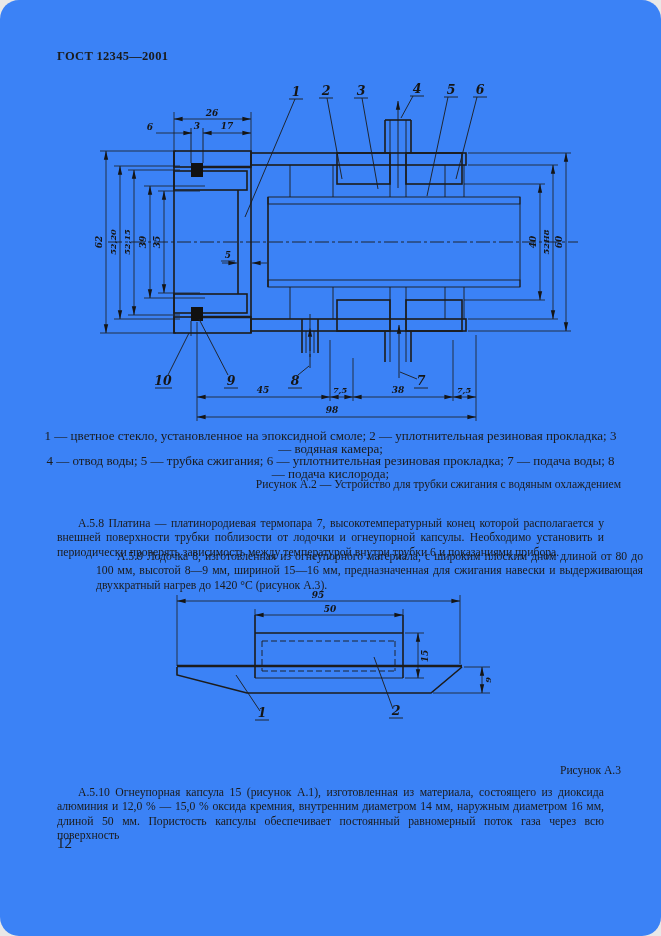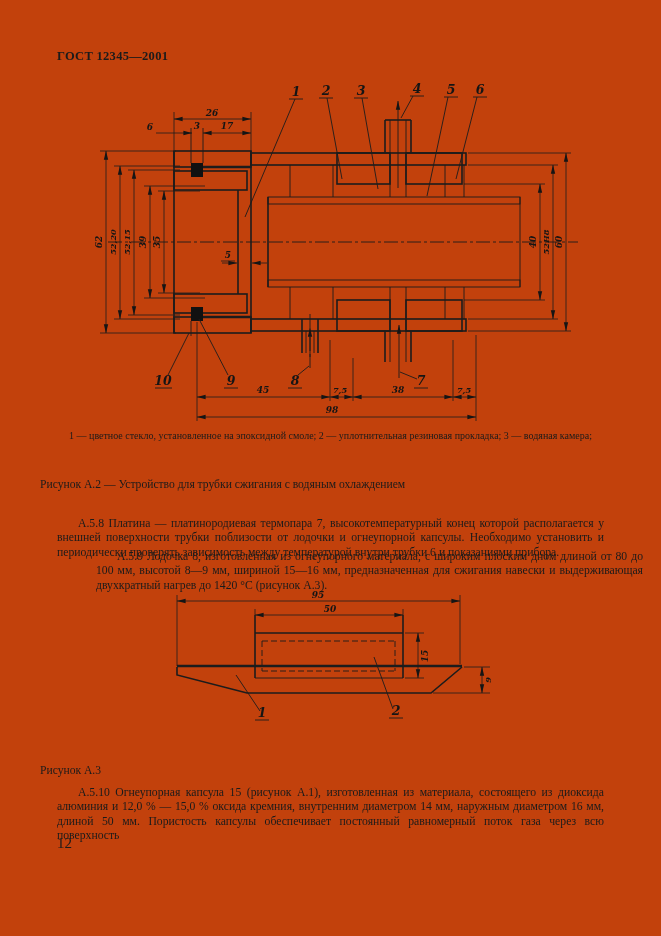--- a/index.html
+++ b/index.html
@@ -1,22 +1,22 @@
 <!DOCTYPE html>
 <html><head>
 <meta charset="utf-8">
 <style>
   html,body{margin:0;padding:0;background:#e8e8e8;}
-  .page{position:relative;width:661px;height:936px;background:#c2410c;margin:0 auto;
-        font-family:"Liberation Serif",serif;color:#1b1b1b;overflow:hidden;}
+  .page{position:relative;width:661px;height:936px;background:#3b82f6;margin:0 auto;
+        font-family:"Liberation Serif",serif;color:#1b1b1b;overflow:hidden;border-radius:19px;}
   .abs{position:absolute;}
   .hdr{left:57px;top:49px;font-size:12.5px;font-weight:bold;letter-spacing:.3px;}
-  .legend{left:40px;top:430px;width:581px;text-align:center;font-size:10px;line-height:12.6px;}
+  .legend{left:40px;top:430px;width:581px;text-align:center;font-size:13px;line-height:12.6px;}
   .legend div{white-space:normal;}
-  .cap{left:40px;width:581px;text-align:left;font-size:11.6px;}
+  .cap{left:40px;width:581px;text-align:right;font-size:11.6px;}
   .cap2{top:478px;}
   .cap3{top:764px;}
   .para{left:57px;width:547px;font-size:11.7px;line-height:14.4px;text-align:justify;text-indent:21px;}
   .p58{top:489px;margin-top:28px;}
   .p59{top:550px;margin-left:39px;}
   .p510{top:786px;}
   .pageno{left:57px;top:835px;font-size:15px;}
   svg text{fill:#151515;}
   .dim{font:italic 600 9px "DejaVu Serif",serif;}
   .dims{font:italic 600 8.2px "DejaVu Serif",serif;}
@@ -276,20 +276,21 @@
         <text class="co" x="262" y="717" text-anchor="middle">1</text>
         <line class="t1" x1="393" y1="709" x2="374" y2="657"></line>
         <line class="t1" x1="389" y1="718" x2="403" y2="718"></line>
         <text class="co" x="396" y="715" text-anchor="middle">2</text>
       </g>
     </g>
   </svg>
 
   <div class="abs legend">
     <div>1 — цветное стекло,  установленное на эпоксидной смоле;  2 — уплотнительная резиновая прокладка;  3 — водяная камера;</div>
+    <div>4 — отвод воды;  5 — трубка сжигания;  6 — уплотнительная резиновая прокладка;  7 — подача воды;  8 — подача кислорода;</div>
   </div>
   <div class="abs cap cap2">Рисунок А.2 — Устройство для трубки сжигания с водяным охлаждением</div>
 
   <div class="abs para p58">А.5.8 Платина — платинородиевая термопара 7, высокотемпературный конец которой располагается у внешней поверхности трубки поблизости от лодочки и огнеупорной капсулы. Необходимо установить и периодически проверять зависимость между температурой внутри трубки 6 и показаниями прибора.</div>
   <div class="abs para p59">А.5.9 Лодочка 8, изготовленная из огнеупорного материала, с широким плоским дном длиной от 80 до 100 мм, высотой 8—9 мм, шириной 15—16 мм, предназначенная для сжигания навески и выдерживающая двухкратный нагрев до 1420 °С (рисунок А.3).</div>
 
   <div class="abs cap cap3">Рисунок А.3</div>
 
   <div class="abs para p510">А.5.10 Огнеупорная капсула 15 (рисунок А.1), изготовленная из материала, состоящего из диоксида алюминия и 12,0 % — 15,0 % оксида кремния, внутренним диаметром 14 мм, наружным диаметром 16 мм, длиной 50 мм. Пористость капсулы обеспечивает постоянный равномерный поток газа через всю поверхность</div>
 

